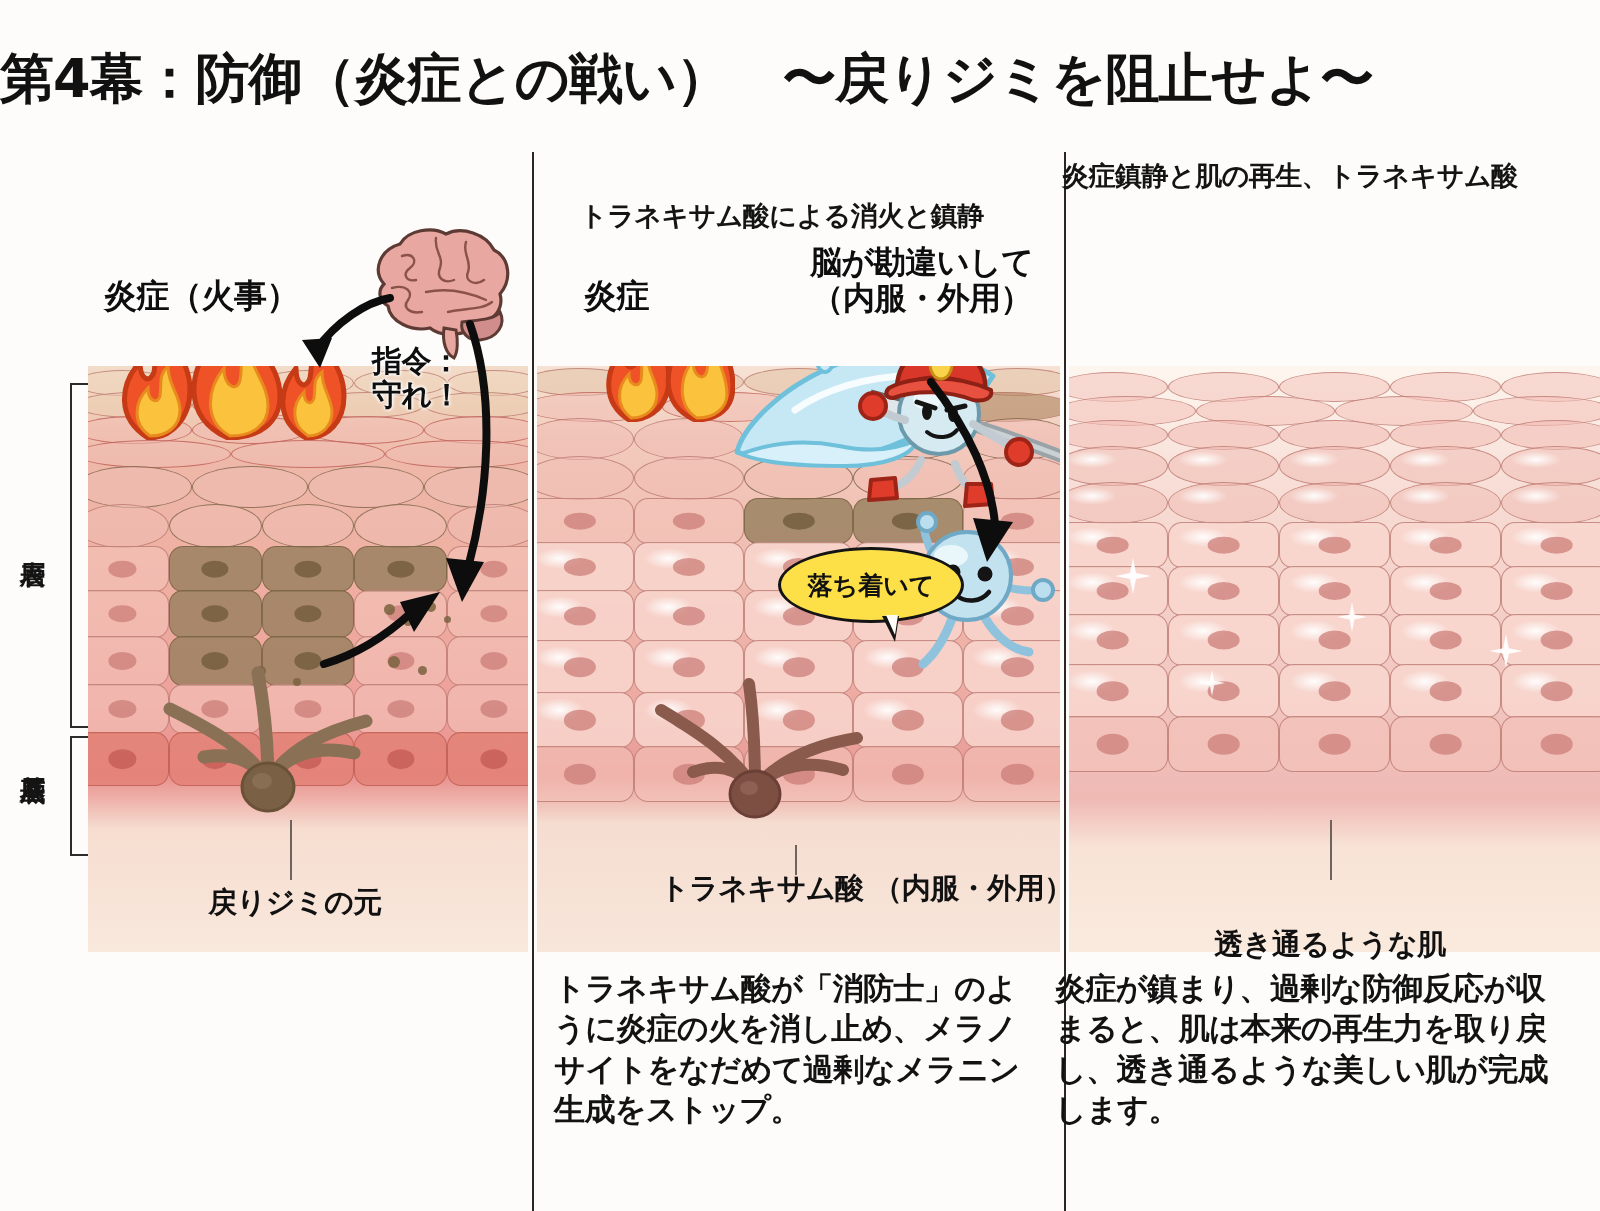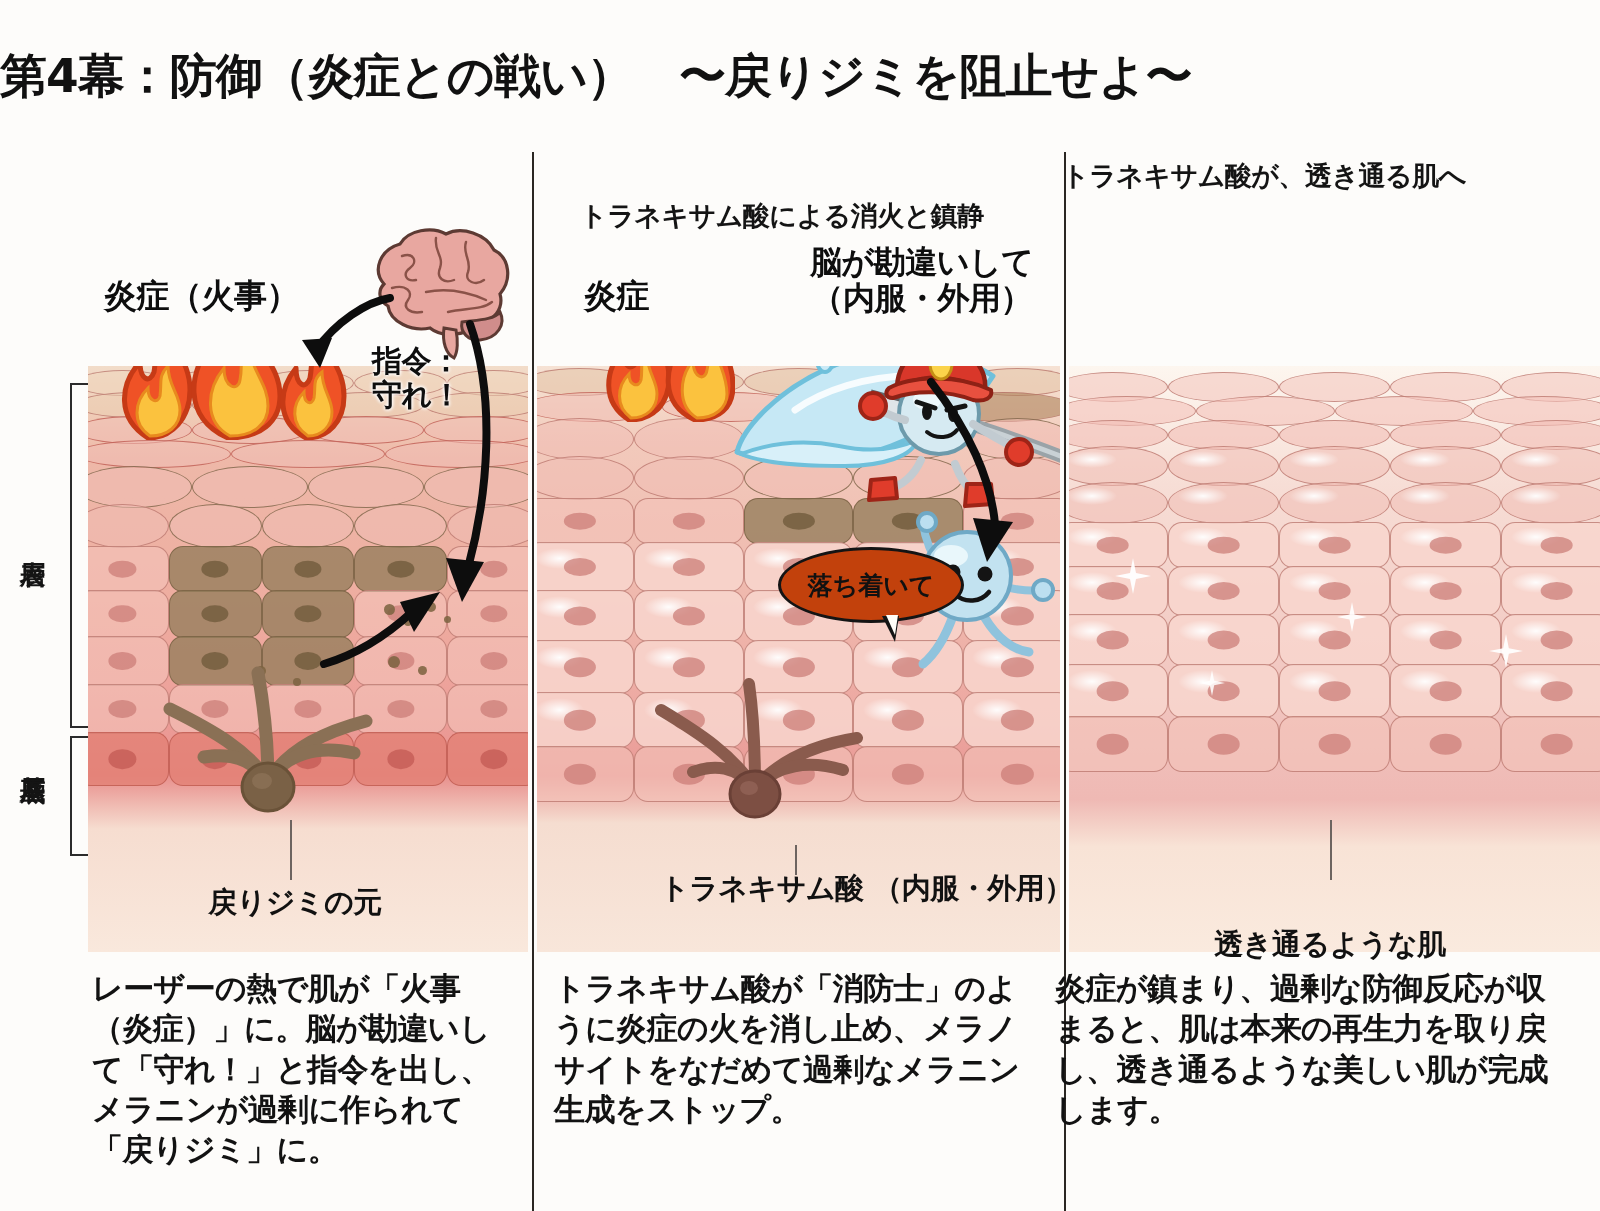--- a/index.html
+++ b/index.html
@@ -8,21 +8,21 @@
     width: 1600px; height: 1211px;
     background: #fdfcfa;
     font-family: "DejaVu Sans", "Liberation Sans", sans-serif;
     overflow: hidden;
   }
   #root { position: relative; width: 1600px; height: 1211px; background: #fdfcfa; }
 
   
   .title {
     position: absolute; left: 0; top: 52px; width: 1360px;
-    font-size: 47px; font-weight: bold; color: #111;
+    font-size: 54px; font-weight: bold; color: #111;
     letter-spacing: -1px; white-space: nowrap;
     line-height: 1;
   }
 
   
   .divider {
     position: absolute; width: 2px; background: #2a2622;
     top: 152px; height: 1059px;
   }
   .divider.d1 { left: 532px; }
@@ -132,21 +132,21 @@
   
   .leader { position: absolute; width: 2.4px; background: #6d6460; }
   .callout {
     position: absolute; font-size: 29px; font-weight: bold; color: #111;
     white-space: nowrap; letter-spacing: -0.5px; line-height: 1.14;
     text-align: center;
   }
 
   
   .bubble {
-    position: absolute; background: #c2410c;
+    position: absolute; background: #fde047;
     border: 3.5px solid #141414; border-radius: 50%;
     display: flex; align-items: center; justify-content: center;
     font-size: 25px; font-weight: bold; color: #111; white-space: nowrap;
   }
   .bubble .tail {
     position: absolute; bottom: -22px; left: 56%;
     width: 0; height: 0;
     border-left: 13px solid transparent;
     border-right: 4px solid transparent;
     border-top: 26px solid #141414;
@@ -173,21 +173,21 @@
 <body>
 
 <div id="root">
 
   <div class="title">第4幕：防御（炎症との戦い）　〜戻りジミを阻止せよ〜</div>
 
   <div class="divider d1"></div>
   <div class="divider d2"></div>
 
   <div class="colhead c2">トラネキサム酸による消火と鎮静</div>
-  <div class="colhead c3">トラネキサム酸が、透き通る肌へ</div>
+  <div class="colhead c3">炎症鎮静と肌の再生、トラネキサム酸</div>
 
   <div class="bracket" style="left:70px; top:383px; width:18px; height:345px;"></div>
   <div class="layerlabel" style="left:16px; top:519px;">
     <span style="writing-mode:vertical-rl; text-orientation:upright; display:inline-block;">表層</span>
   </div>
 
   <div class="bracket" style="left:70px; top:736px; width:18px; height:120px;"></div>
   <div class="layerlabel" style="left:16px; top:734px;">
     <span style="writing-mode:vertical-rl; text-orientation:upright; display:inline-block;">基底層</span>
   </div>
@@ -598,17 +598,16 @@
       <path d="M18 0 L21 15 L36 18 L21 21 L18 36 L15 21 L0 18 L15 15 Z" fill="#ffffff" opacity=".92"></path>
     </svg>
     <svg style="position:absolute; left:130px; top:304px;" width="26" height="26" viewBox="0 0 36 36">
       <path d="M18 0 L21 15 L36 18 L21 21 L18 36 L15 21 L0 18 L15 15 Z" fill="#ffffff" opacity=".85"></path>
     </svg>
   </div>
 
   <div class="leader" style="left:1330px; top:820px; height:60px;"></div>
   <div class="callout" style="left:1180px; top:886px; width:300px;margin-top:42px;">透き通るような肌</div>
 
-  <div class="capblock b1">レーザーの熱で肌が「火事（炎症）」に。脳が勘違いして「守れ！」と指令を出し、メラニンが過剰に作られて「戻りジミ」に。</div>
   <div class="capblock b2">トラネキサム酸が「消防士」のように炎症の火を消し止め、メラノサイトをなだめて過剰なメラニン生成をストップ。</div>
   <div class="capblock b3">炎症が鎮まり、過剰な防御反応が収まると、肌は本来の再生力を取り戻し、透き通るような美しい肌が完成します。</div>
 
 </div>
 
 </body></html>

